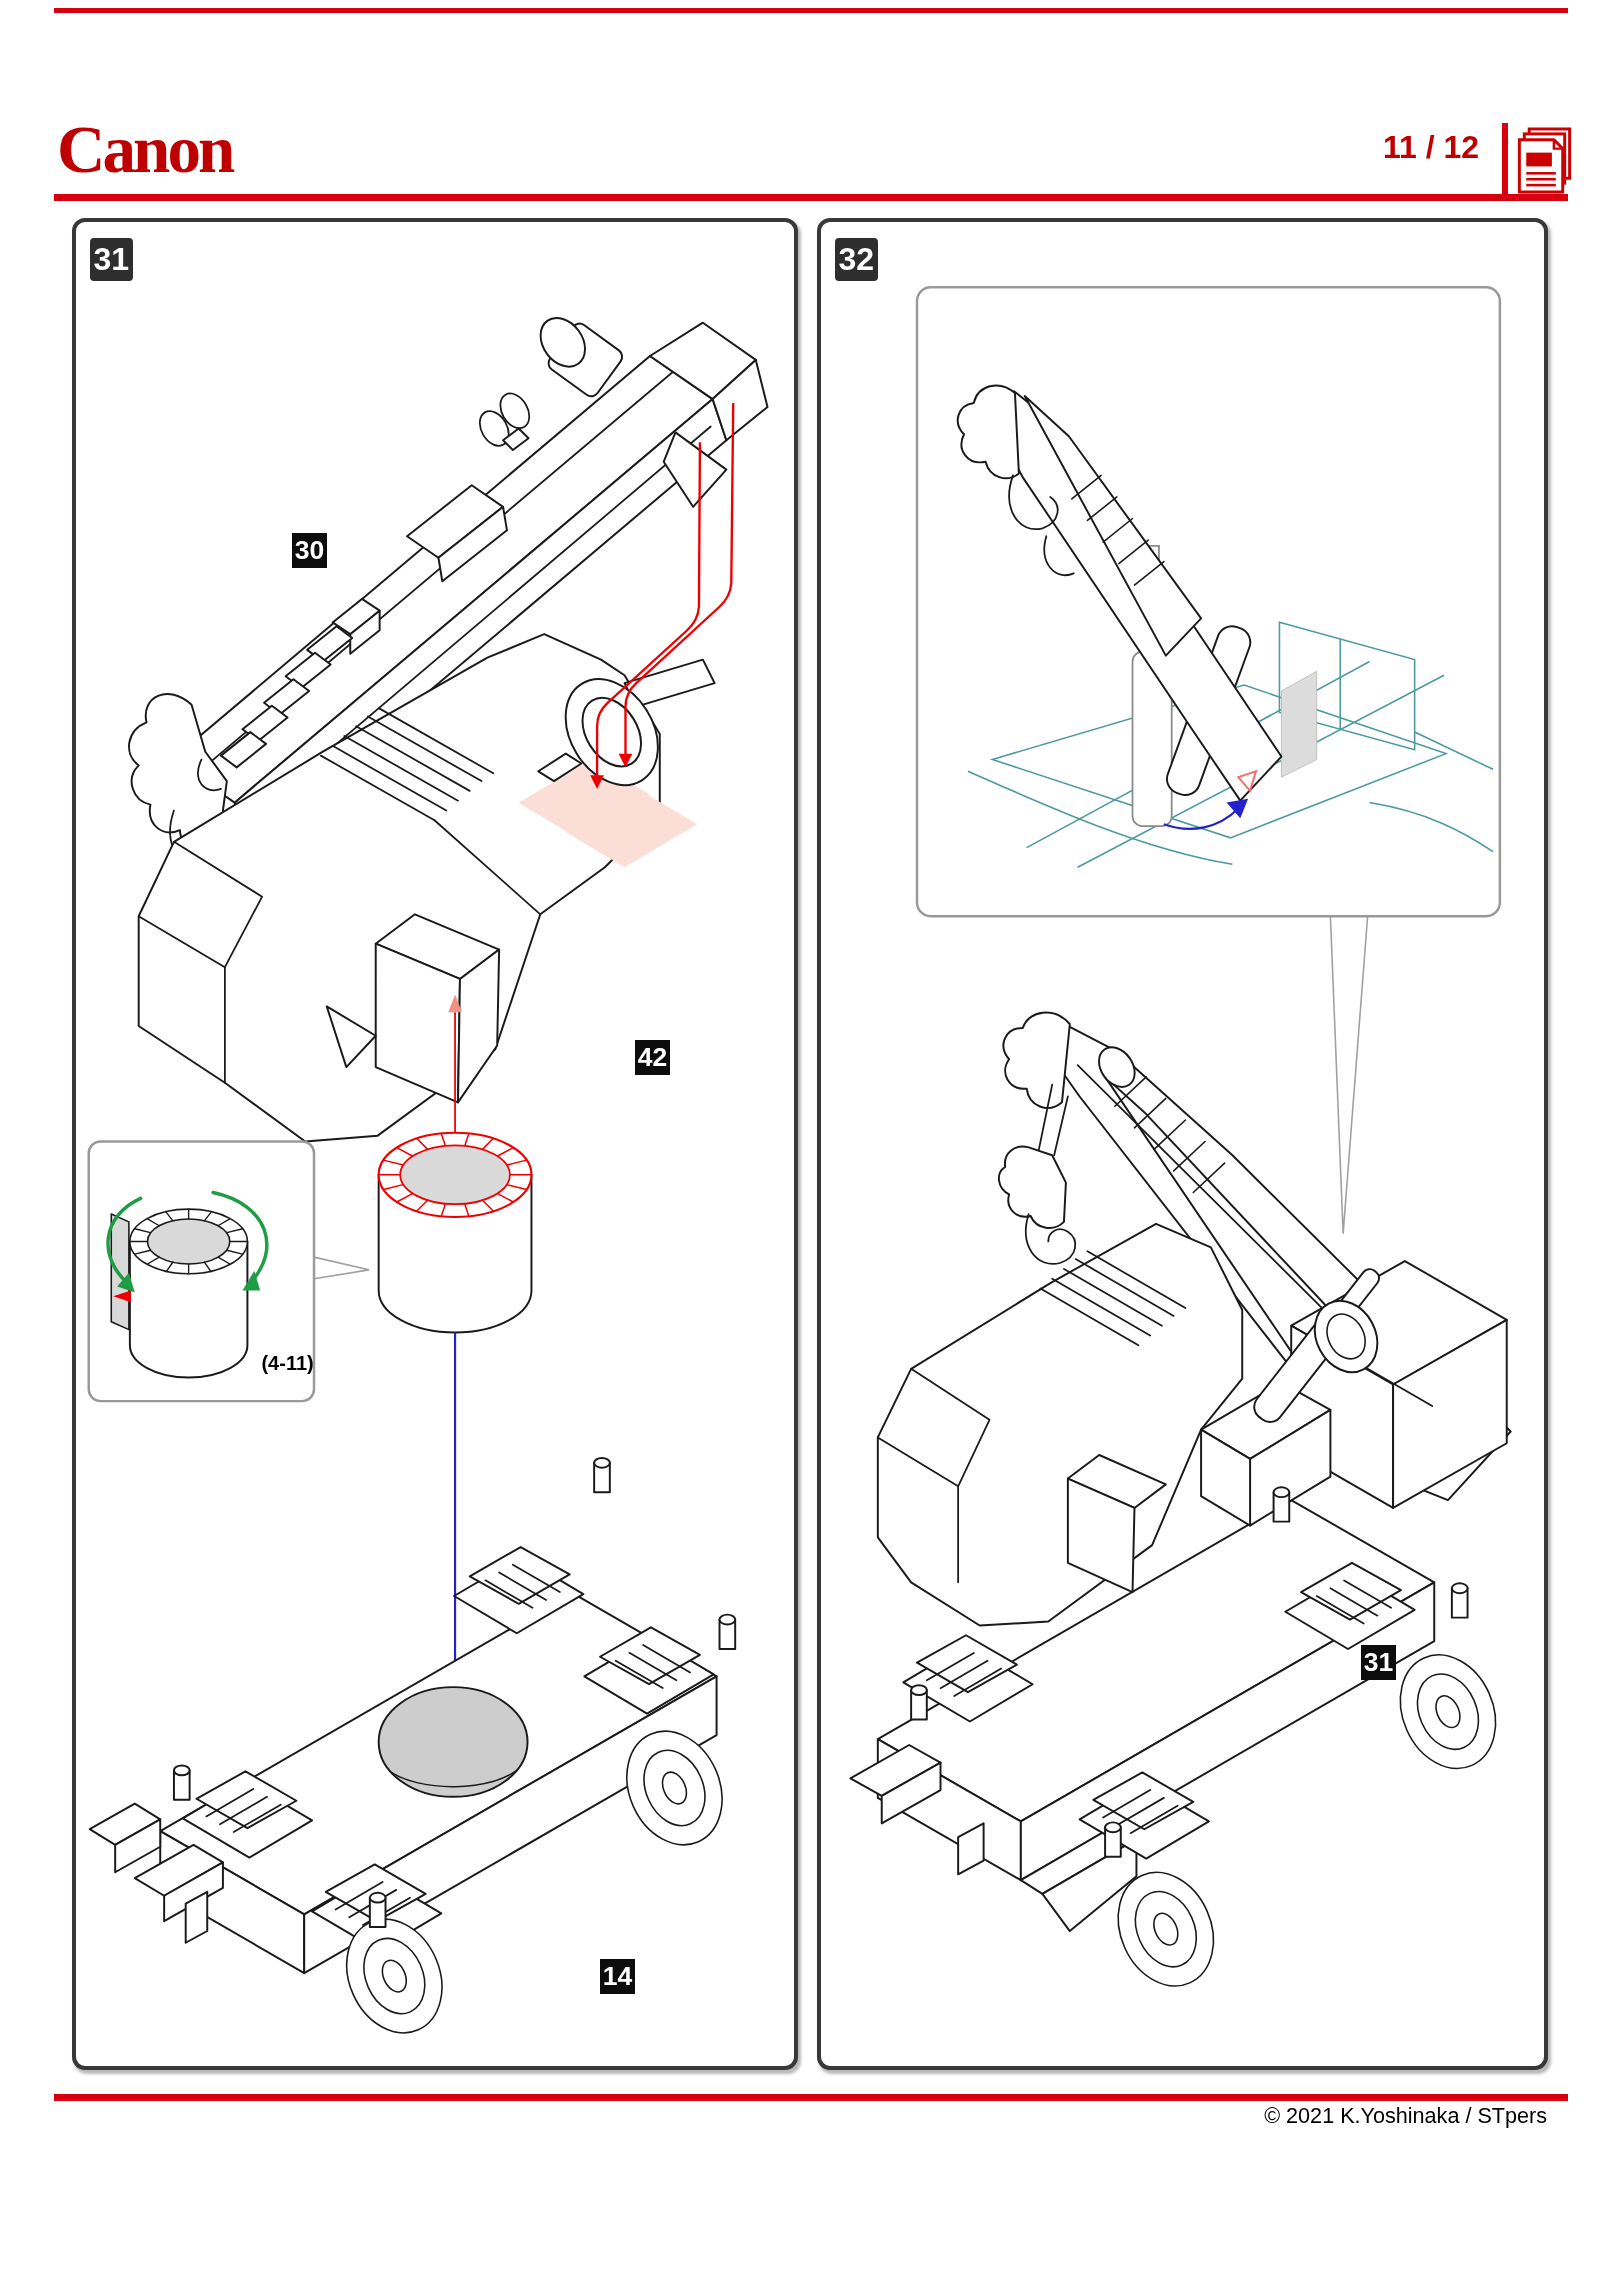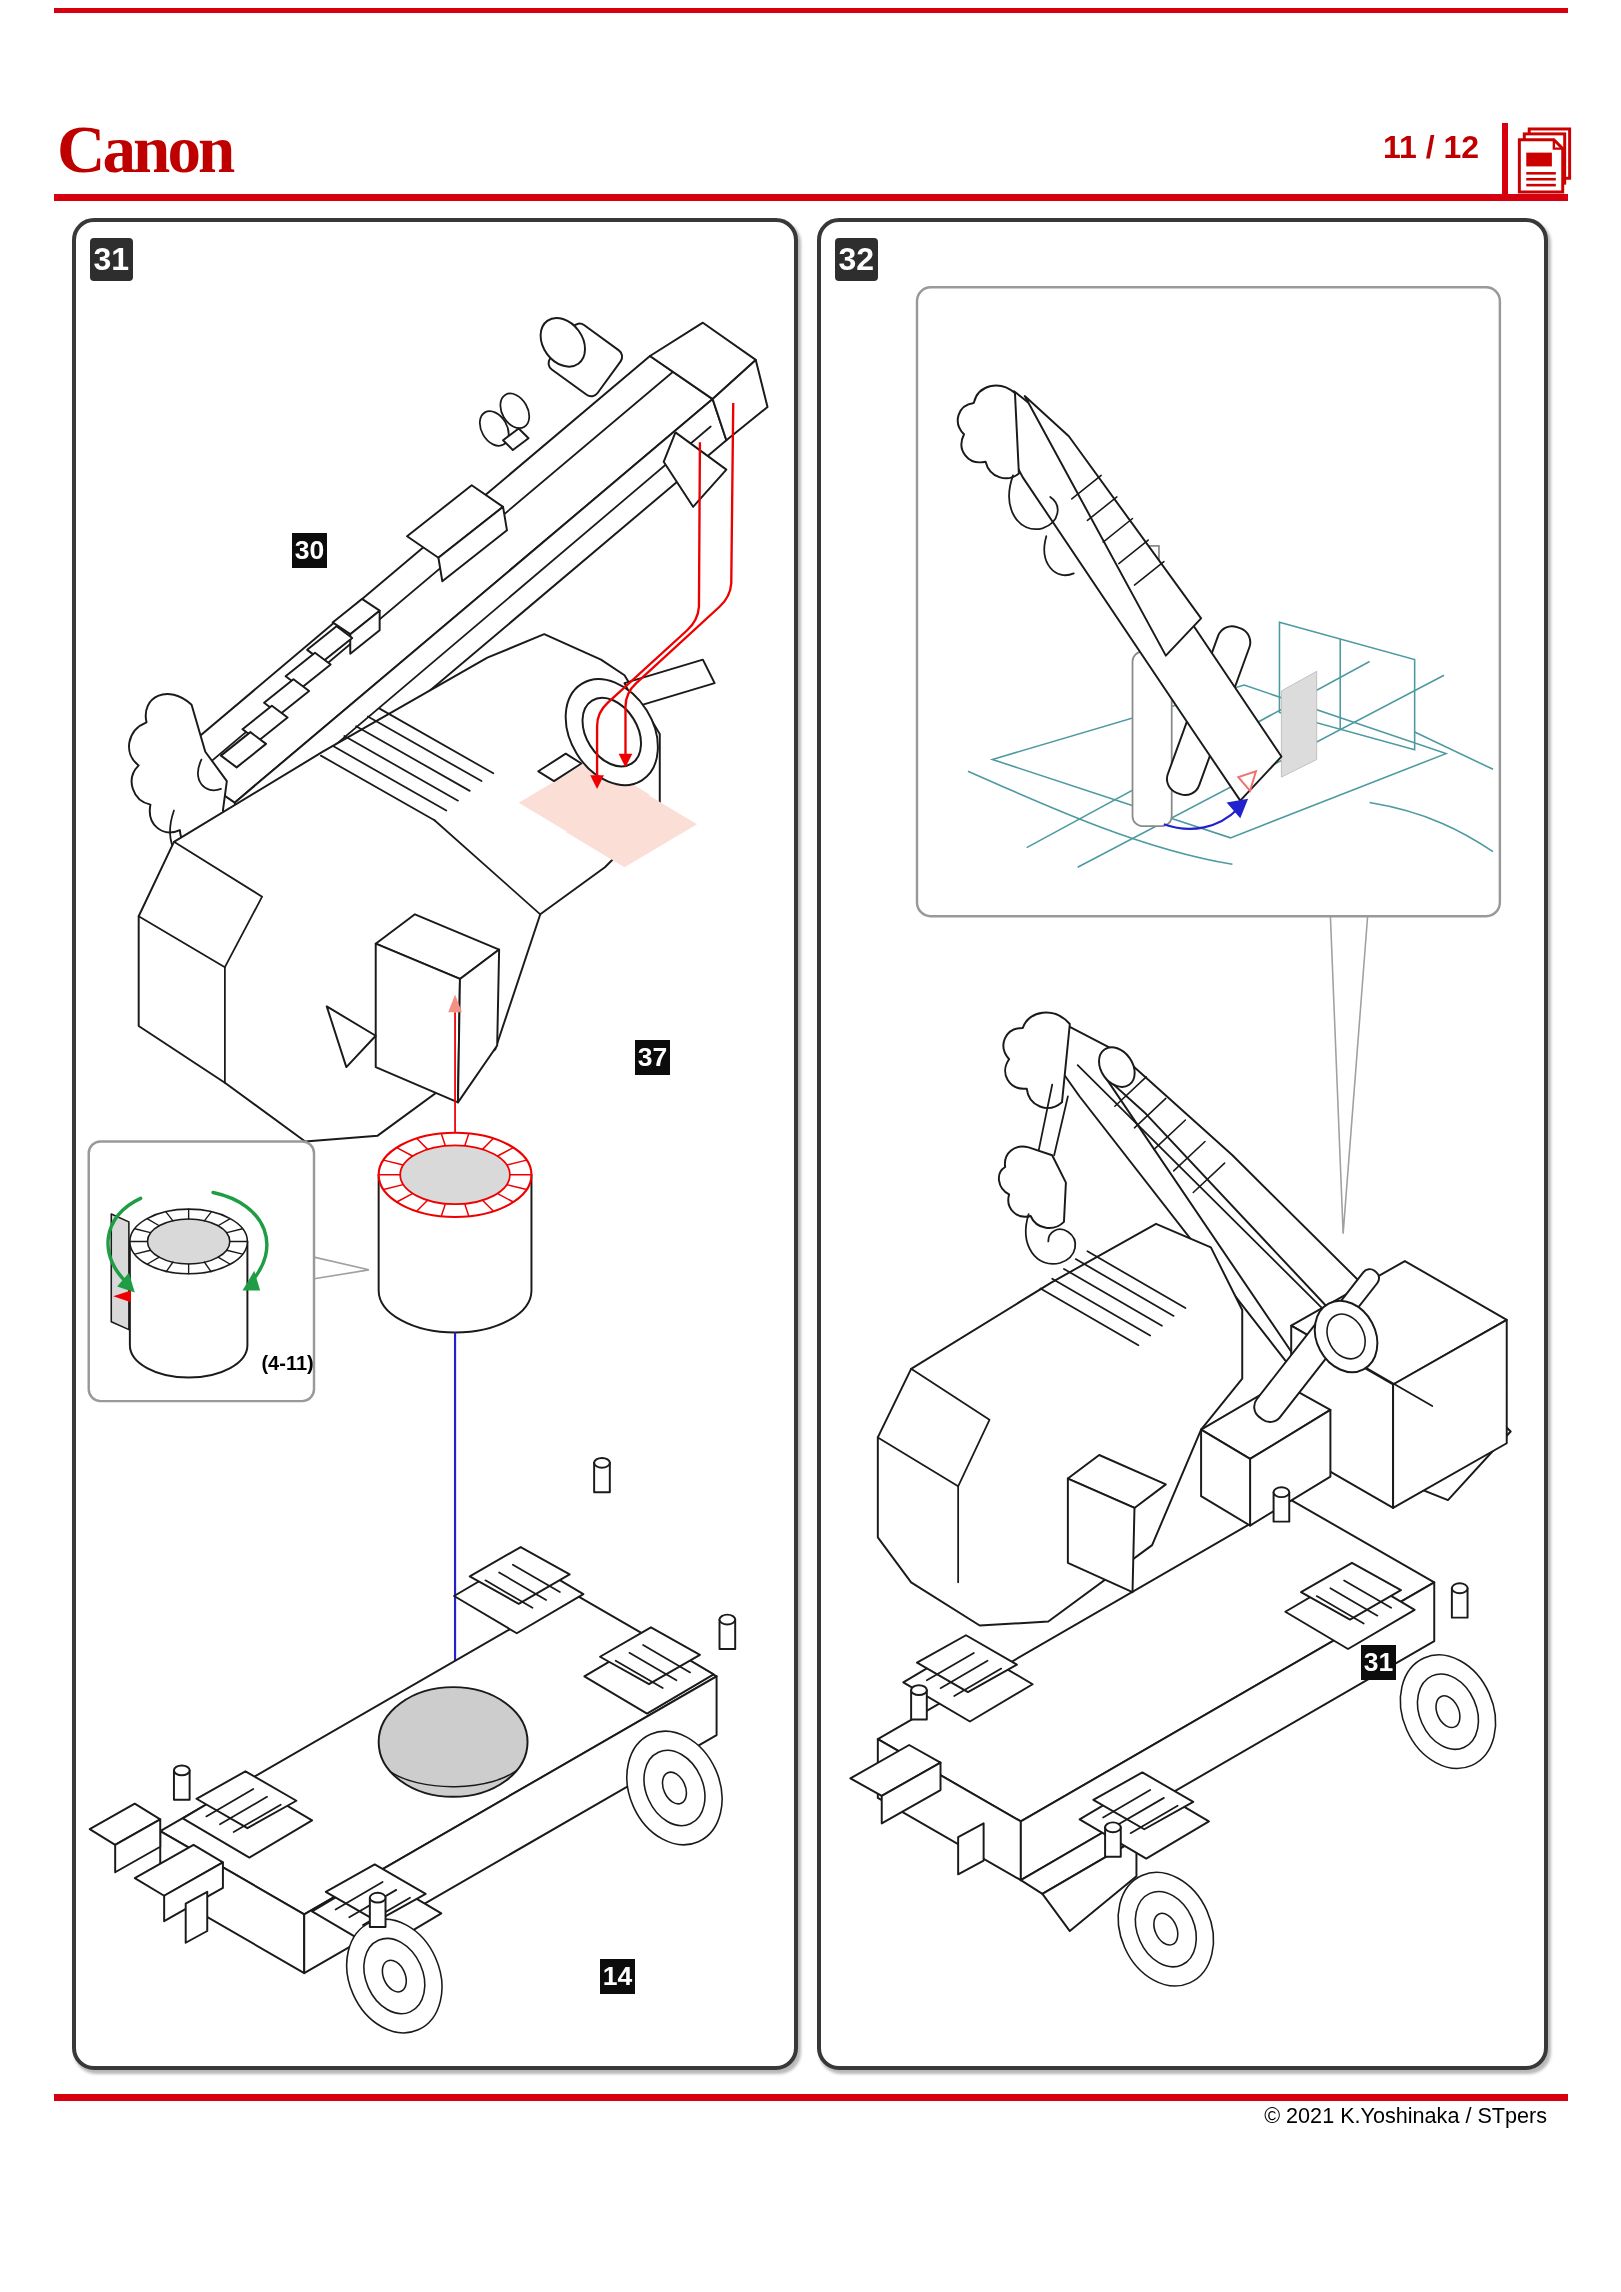--- a/index.html
+++ b/index.html
@@ -3,21 +3,21 @@
 <meta charset="utf-8">
 <style>
   html,body{margin:0;padding:0;}
   body{width:1621px;height:2293px;background:#fff;font-family:"Liberation Sans",sans-serif;position:relative;overflow:hidden;}
   .page{position:absolute;inset:0;background:#fff;}
   .rule{position:absolute;background:#d6000f;}
   .canon{position:absolute;left:57px;top:116px;font-family:"Liberation Serif",serif;font-weight:bold;font-size:67px;line-height:1;color:#bf0000;letter-spacing:-2.9px;}
   .pagenum{position:absolute;left:1274px;top:131px;width:205px;text-align:right;font-size:32px;line-height:1;font-weight:bold;color:#c00000;}
   .vsep{position:absolute;left:1502px;top:123px;width:5.9px;height:73px;background:#d6000f;}
   .pagesicon{position:absolute;left:1512px;top:127px;width:64px;height:67px;}
-  .panel{position:absolute;top:218px;height:1852px;border:4.9px solid #383838;border-radius:22px;background:#fff;box-sizing:border-box;box-shadow:2.9px 3.9px 2.9px rgba(0,0,0,.28);}
+  .panel{position:absolute;top:218px;height:1852px;border:4.9px solid #383838;border-radius:13px;background:#fff;box-sizing:border-box;box-shadow:2.9px 3.9px 2.9px rgba(0,0,0,.28);}
   .panel.pl{left:72px;width:726px;}
   .panel.pr{left:817px;width:731px;}
   .art{position:absolute;left:0;top:0;}
   .step{position:absolute;left:13.7px;top:15.7px;width:43px;height:43px;background:#2e2e2e;color:#fff;font-weight:bold;font-size:32px;display:flex;align-items:center;justify-content:center;border-radius:3.9px;}
   .plabel{position:absolute;width:35px;height:35px;background:#0c0c0c;color:#fff;font-weight:bold;font-size:26.5px;display:flex;align-items:center;justify-content:center;margin-top:29px;}
   .inset-caption{position:absolute;left:12.7px;top:1130px;width:225px;text-align:right;font-size:20px;font-weight:bold;color:#000;}
   .copyright{position:absolute;left:1057px;top:2103px;width:490px;text-align:right;font-size:21.6px;color:#000;}
   
   .k{fill:#fff;stroke:#1a1a1a;stroke-width:2;stroke-linejoin:round;stroke-linecap:round;}
   .k2{fill:#fff;stroke:#1a1a1a;stroke-width:1.6;stroke-linejoin:round;}
@@ -194,21 +194,21 @@
         <polygon class="k" points="14,1640 60,1614 86,1630 40,1656"></polygon>
         <polygon class="k" points="40,1656 86,1630 86,1658 40,1684"></polygon>
         <polygon class="k" points="60,1690 120,1656 150,1674 90,1708"></polygon>
         <polygon class="k" points="90,1708 150,1674 150,1700 90,1734"></polygon>
         <polygon class="k" points="112,1716 134,1704 134,1744 112,1756"></polygon>
       </g>
     </svg>
 
     <div class="step">31</div>
     <div class="plabel" style="left:216px;top:282px;">30</div>
-    <div class="plabel" style="left:559px;top:789px;">37</div>
+    <div class="plabel" style="left:559px;top:789px;">42</div>
     <div class="plabel" style="left:524px;top:1708px;">14</div>
     <div class="inset-caption">(4-11)</div>
   </div>
 
   <div class="panel pr">
     <svg class="art" width="721" height="1843" viewBox="0 0 736 1880">
 
       <path class="gln" d="M 520,708 L 533,1032 L 558,708"></path>
 
       <g>

